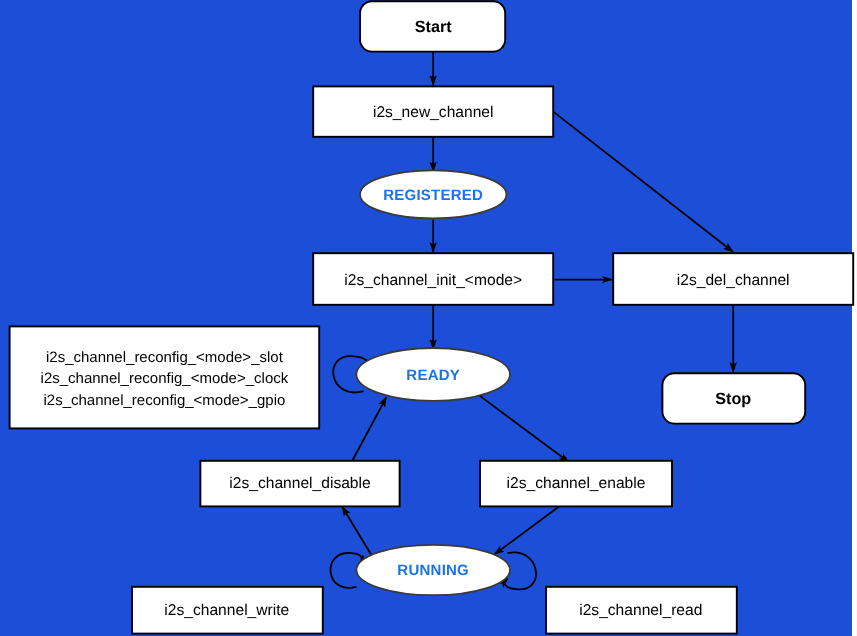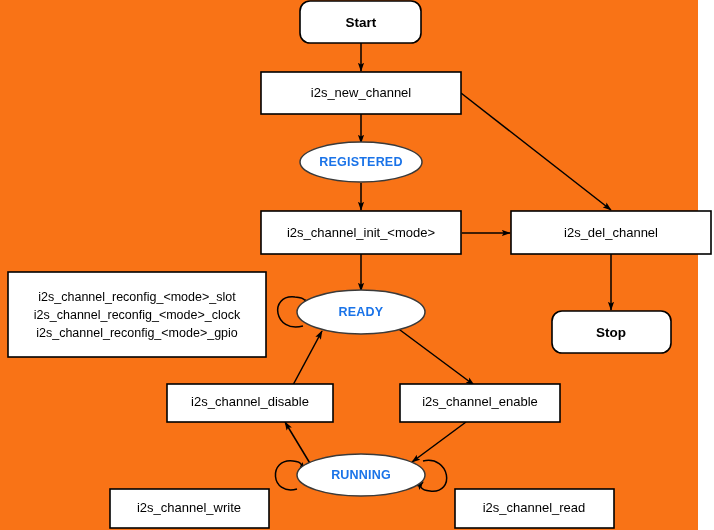--- a/index.html
+++ b/index.html
@@ -11,21 +11,22 @@
   body {
     font-family: "Liberation Sans", sans-serif;
     width: 714px;
     height: 530px;
     overflow: hidden;
   }
   #diagram-root {
     position: relative;
     width: 698px;
     height: 530px;
-    background: #f97316;
+    background: #1d4ed8;
+    padding-left: 12px;
   }
   svg.canvas {
     position: absolute;
     left: 0;
     top: 0;
     width: 714px;
     height: 530px;
   }
   .node-text {
     font-family: "Liberation Sans", sans-serif;

